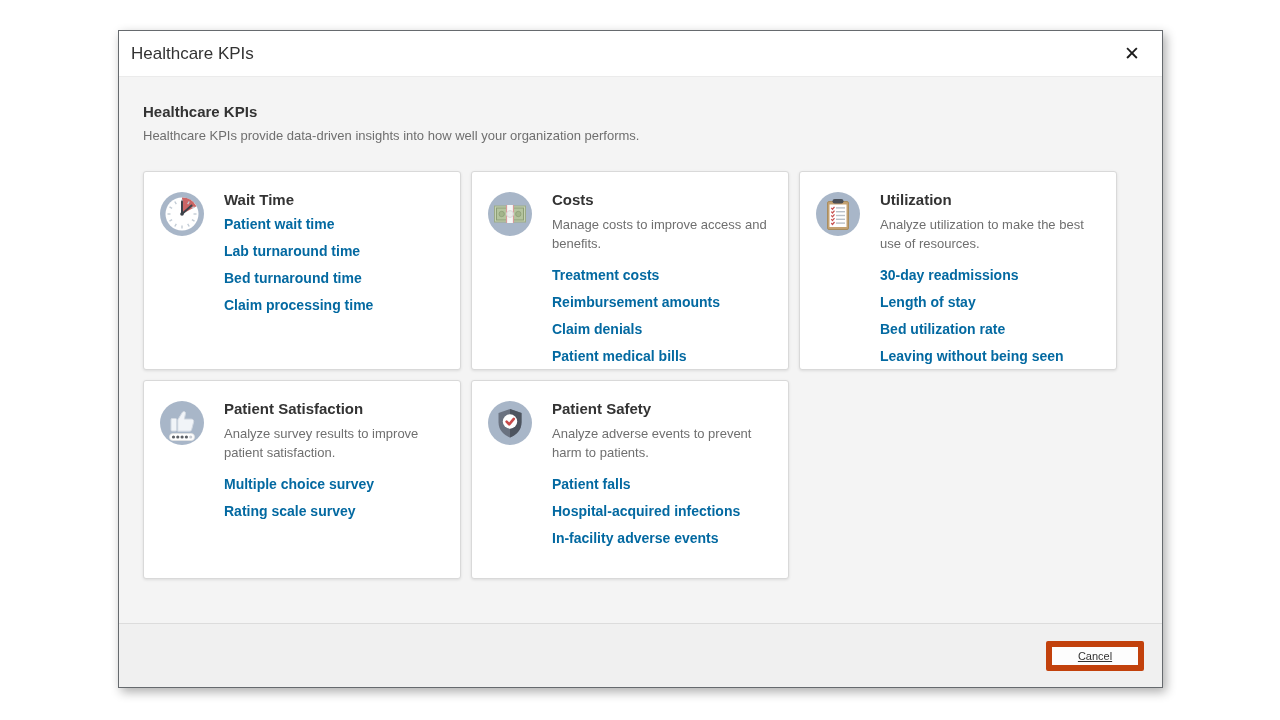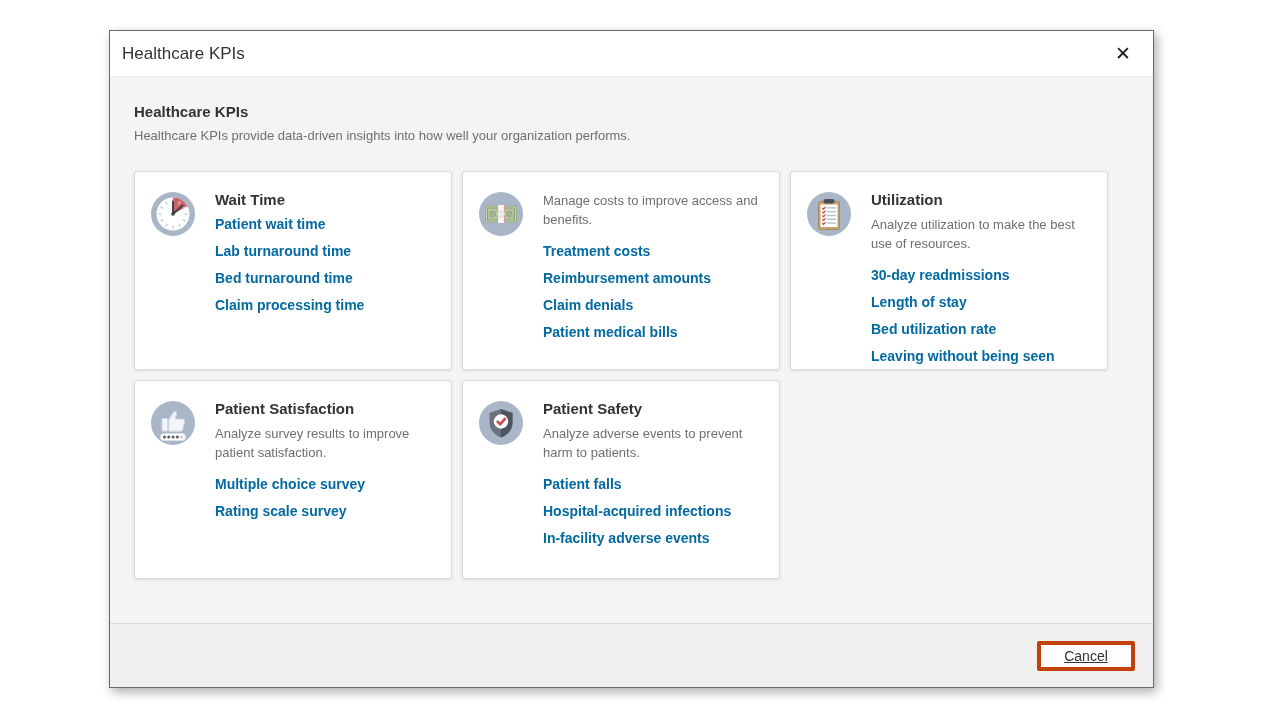--- a/index.html
+++ b/index.html
@@ -1,20 +1,20 @@
 <!DOCTYPE html>
 <html><head>
 <meta charset="utf-8">
 <style>
   * { margin:0; padding:0; box-sizing:border-box; }
   html,body { width:1280px; height:720px; background:#ffffff; font-family:"Liberation Sans", sans-serif; overflow:hidden; }
   .stage { position:relative; width:1280px; height:720px; }
 
   .dialog {
-    position:absolute; left:109px; top:30px; width:1045px; height:658px;
+    position:absolute; left:118px; top:30px; width:1045px; height:658px;
     background:#f4f4f4; border:1px solid #666a6e;
     box-shadow:3px 4px 10px rgba(0,0,0,0.32);
     display:flex; flex-direction:column;
   }
 
   .titlebar {
     background:#ffffff; height:46px; flex:0 0 46px;
     display:flex; align-items:center; justify-content:space-between;
     padding:0 18px 0 12px; border-bottom:1px solid #ebebeb;
   }
@@ -46,22 +46,22 @@
     display:block; font-size:14px; font-weight:600; color:#0369a1;
     text-decoration:none; margin-bottom:9px; line-height:1;
     padding:2px 0;
   }
 
   .footer {
     flex:0 0 64px; background:#f0f0f0; border-top:1px solid #dcdcdc;
     display:flex; align-items:center; justify-content:flex-end; padding:0 18px;
   }
   .cancel-btn {
-    width:98px; height:30px; background:#fdfdfd; border:4px solid #c2410c;
-    border-radius:2px; font-size:14px; color:#333333; font-family:inherit; cursor:pointer;text-decoration:underline;
+    width:98px; height:30px; background:#fdfdfd; border:6px solid #c2410c;
+    border-radius:2px; font-size:11px; color:#333333; font-family:inherit; cursor:pointer;text-decoration:underline;
   }
 </style>
 </head>
 <body>
 
 <div class="stage">
   <div class="dialog">
 
     <div class="titlebar">
       <span class="title">Healthcare KPIs</span>
@@ -121,20 +121,21 @@
               <circle cx="14.7" cy="23" r="2.7" fill="#a3b58b" stroke="#8d9e76" stroke-width="0.8"></circle>
               <rect x="26" y="17" width="10.5" height="12" fill="#b4c49e" stroke="#8d9e76" stroke-width="1"></rect>
               <circle cx="31.3" cy="23" r="2.7" fill="#a3b58b" stroke="#8d9e76" stroke-width="0.8"></circle>
               <rect x="19" y="14" width="8" height="18" fill="#f7f7f7"></rect>
               <rect x="19" y="14" width="1.1" height="18" fill="#d89a9a"></rect>
               <rect x="25.9" y="14" width="1.1" height="18" fill="#d89a9a"></rect>
               <circle cx="23" cy="23" r="3.4" fill="#ececec" stroke="#d8d8d8" stroke-width="1"></circle>
             </svg>
           </div>
           <div class="content">
+            <div class="card-title">Costs</div>
             <div class="card-desc">Manage costs to improve access and benefits.</div>
             <div class="links">
               <a href="#">Treatment costs</a>
               <a href="#">Reimbursement amounts</a>
               <a href="#">Claim denials</a>
               <a href="#">Patient medical bills</a>
             </div>
           </div>
         </div>
 

